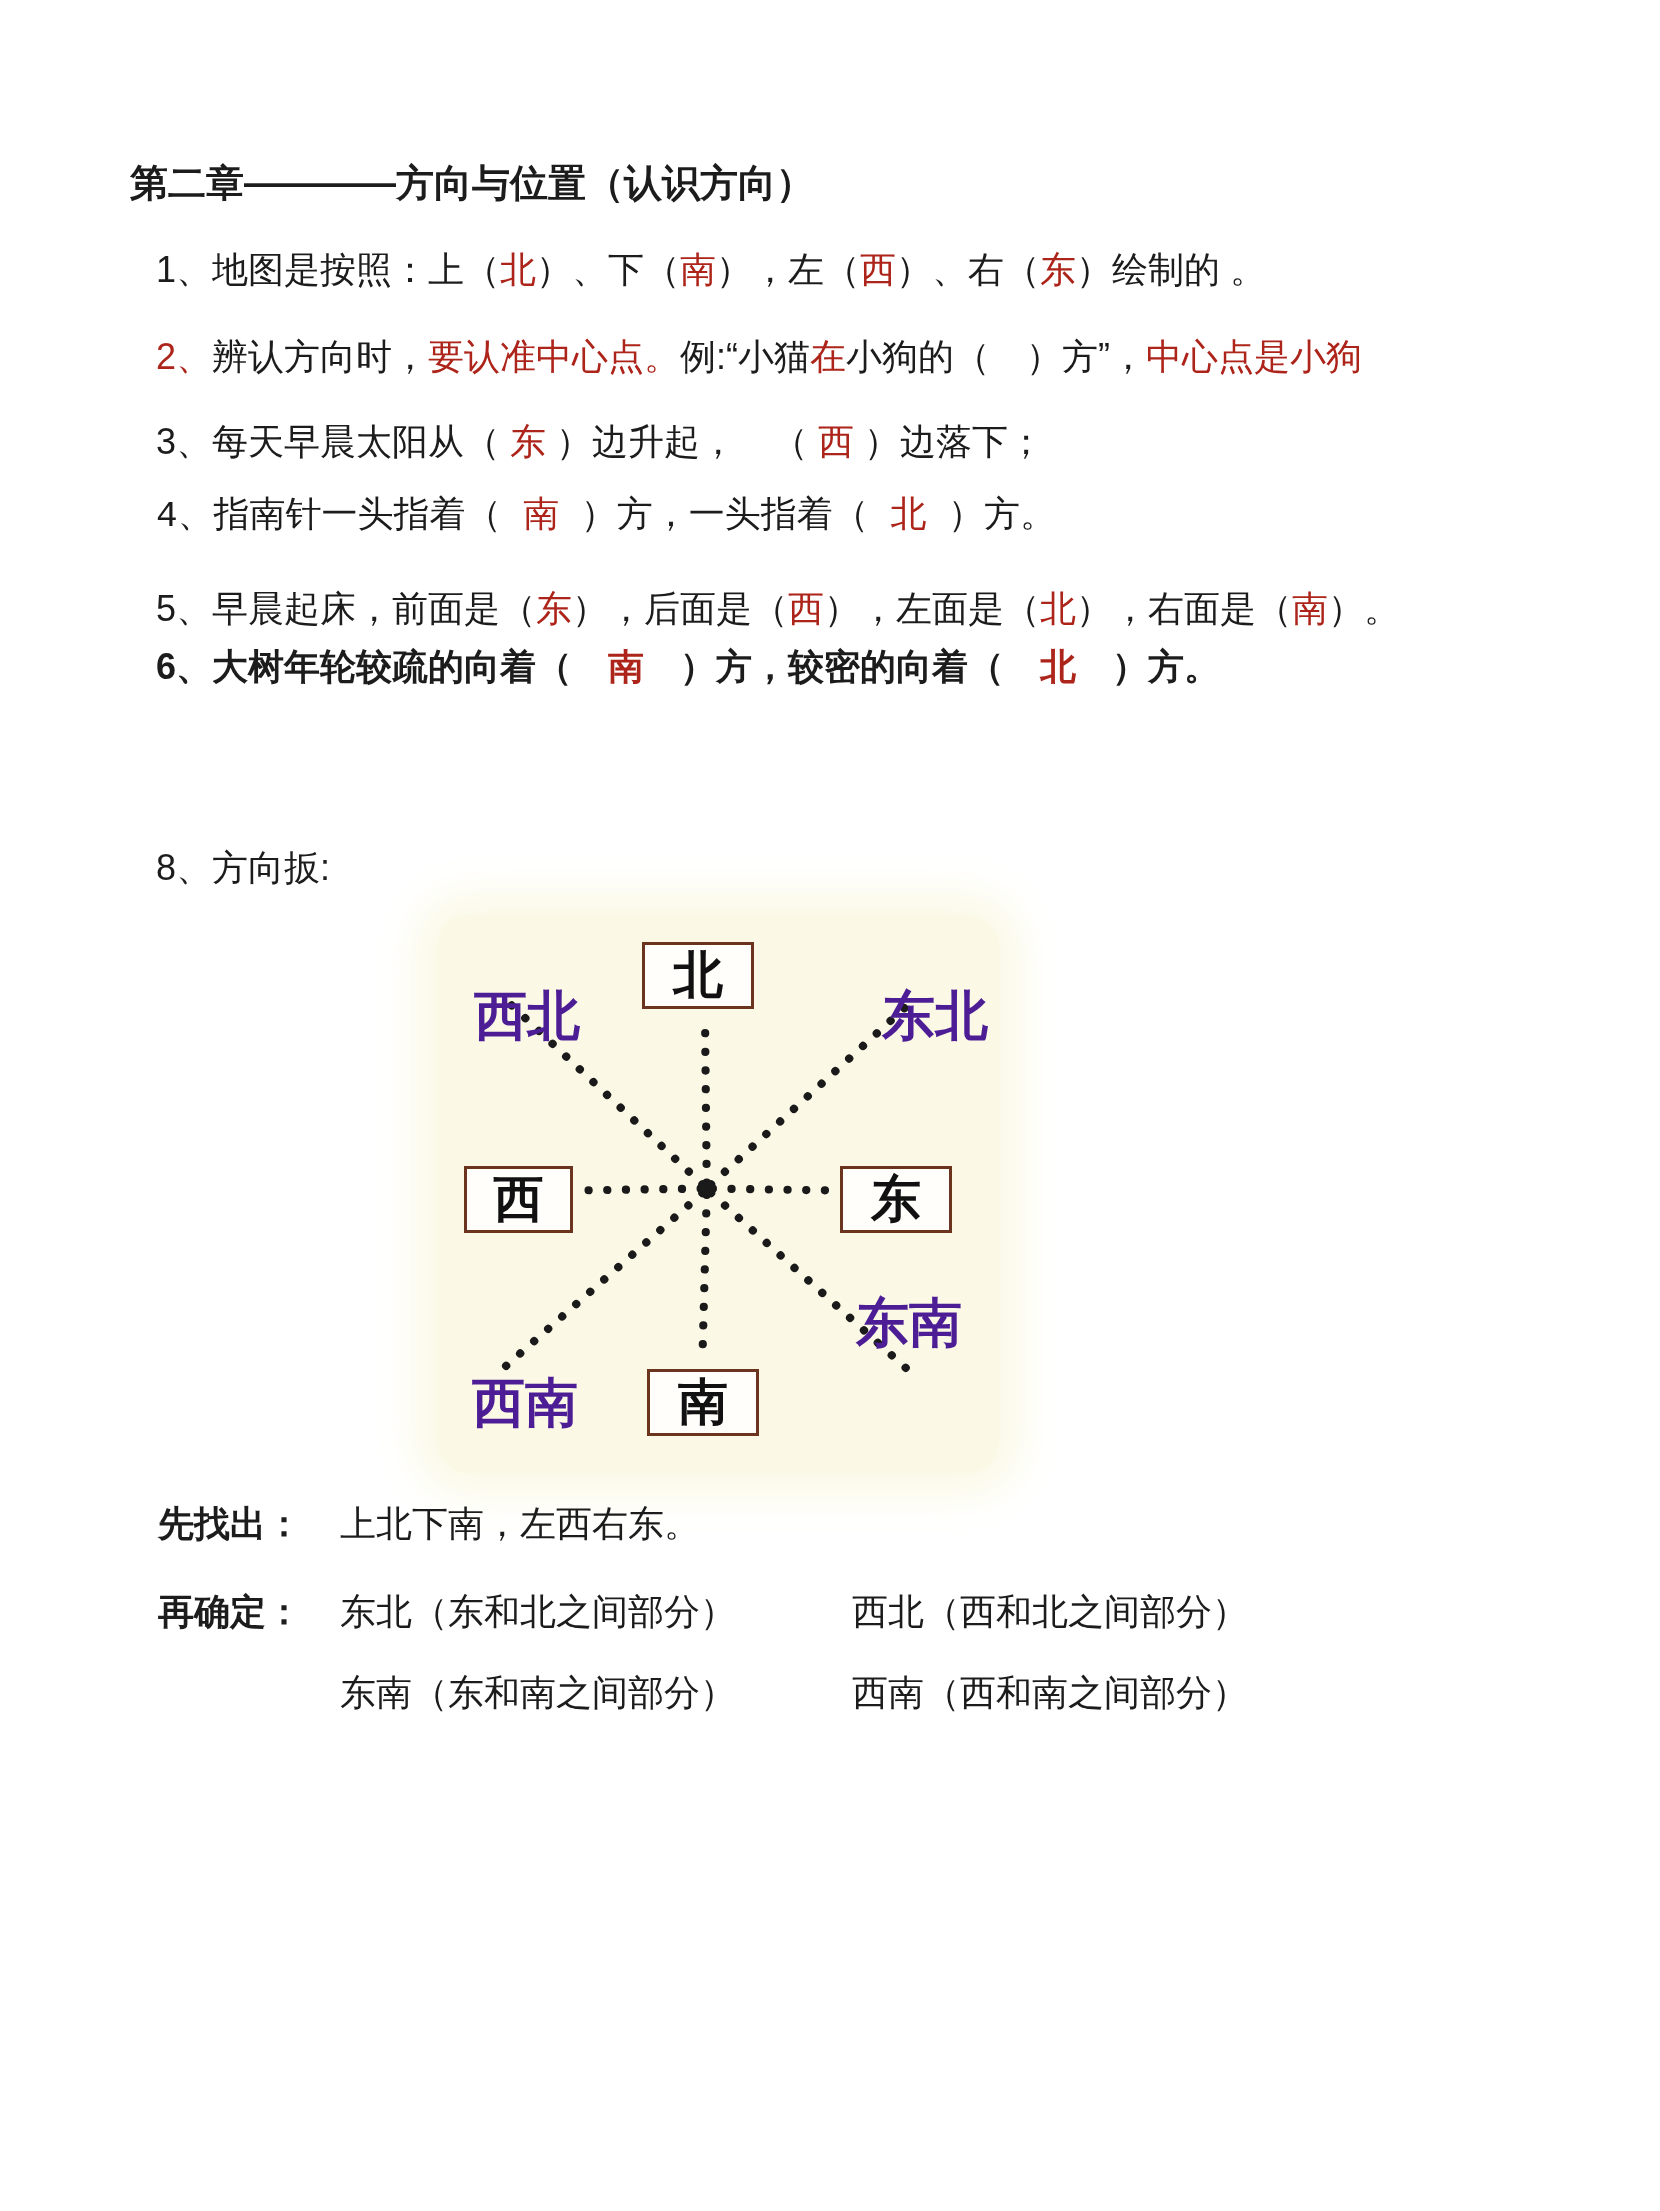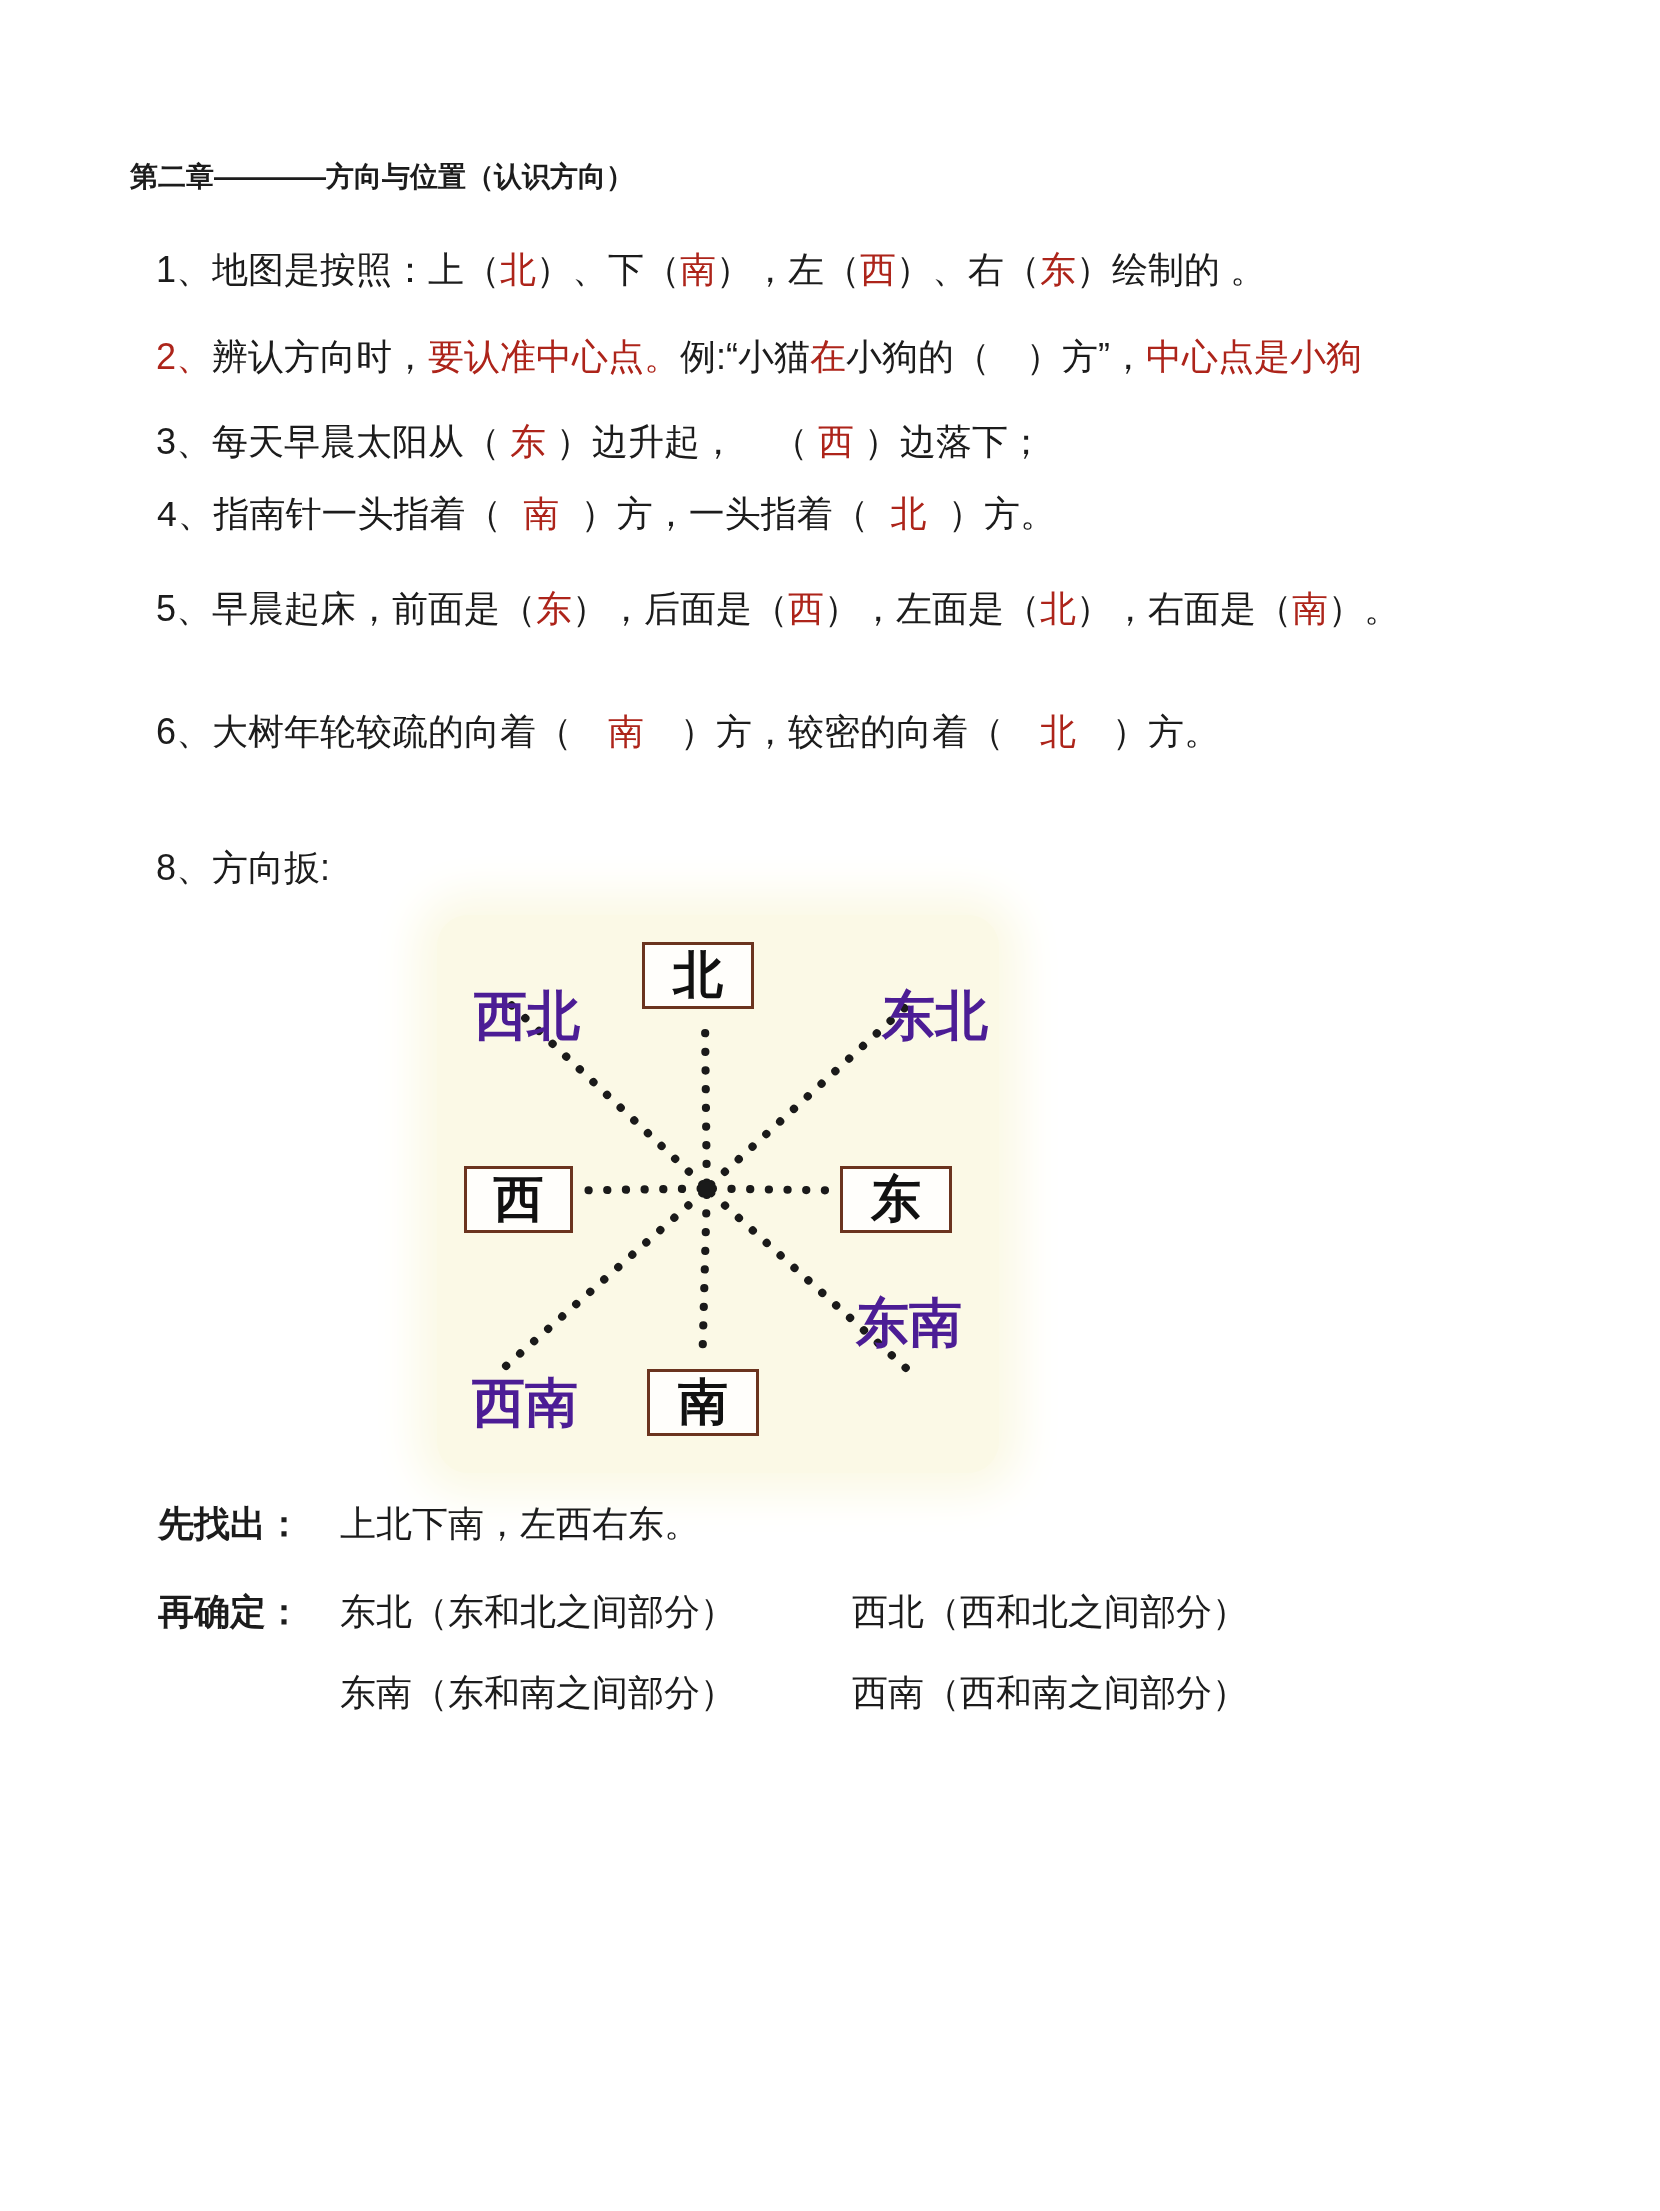--- a/index.html
+++ b/index.html
@@ -13,35 +13,35 @@
   .page{
     position:relative;
     width:1660px;height:2212px;
     background:#ffffff;
     font-family:"Liberation Sans","DejaVu Sans",sans-serif;
     color:var(--ink);
     overflow:hidden;
   }
   .title{
     position:absolute;left:130px;top:158px;margin:0;
-    font-size:28px;font-weight:700;letter-spacing:0;
+    font-size:38px;font-weight:700;letter-spacing:0;
     white-space:nowrap;
   }
   .line{
     position:absolute;left:156px;
     font-size:36px;font-weight:500;line-height:1.15;
     white-space:nowrap;
   }
   .line span.red{color:var(--red);}
   .l1{top:249px;}
   .l2{top:336px;}
   .l3{top:421px;}
   .l4{top:496px;font-family:Liberation Mono, monospace;}
   .l5{top:588px;}
-  .l6{top:711px;}
+  .l6{top:646px;font-weight:bold;}
   .l7{top:764px;}
   .l8{top:847px;}
 
   
   .diagram-bg{
     position:absolute;left:437px;top:915px;width:562px;height:558px;
     background:var(--diagram-bg);
     border-radius:31px;
     box-shadow:0 0 43px 21.6px var(--diagram-bg);
   }

